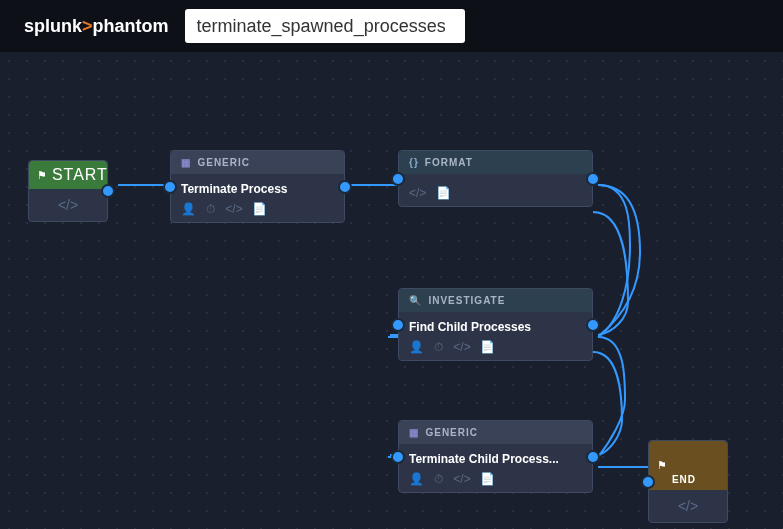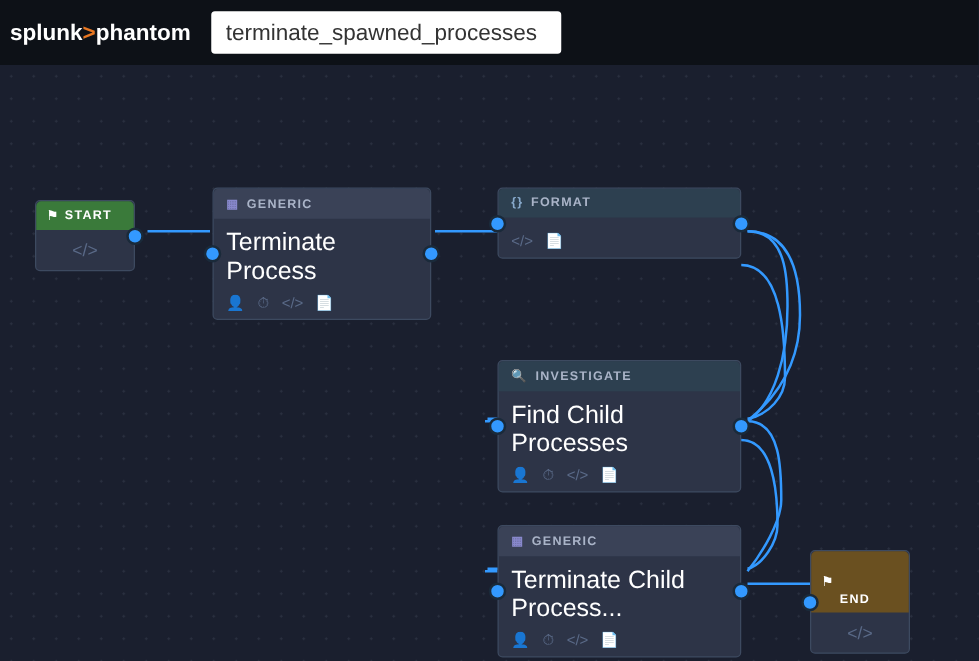--- a/index.html
+++ b/index.html
@@ -11,21 +11,21 @@
       overflow: hidden;
       position: relative;
     }
 
     
     .header {
       display: flex;
       align-items: center;
       background-color: #0d1117;
       height: 52px;
-      padding: 0 8px;
+      padding: 0 24px;
       gap: 16px;
       position: relative;
       z-index: 10;
     }
 
     .logo {
       color: #ffffff;
       font-size: 18px;
       font-weight: bold;
       white-space: nowrap;
@@ -92,22 +92,22 @@
       font-size: 10px;
       color: #7a8aaa;
     }
 
     .node-body {
       padding: 8px 10px 6px 10px;
     }
 
     .node-title {
       color: #ffffff;
-      font-size: 20px;
-      font-weight: 400;
+      font-size: 12px;
+      font-weight: 700;
       margin-bottom: 6px;
     }
 
     .node-icons {
       display: flex;
       gap: 10px;
       align-items: center;
       margin-top: 4px;
     }
 
@@ -158,22 +158,22 @@
       background: #3a7a3a;
       border-radius: 4px 4px 0 0;
       padding: 5px 8px;
       display: flex;
       align-items: center;
       gap: 5px;
     }
 
     .start-header-text {
       color: #ffffff;
-      font-size: 10px;
-      font-weight: bold;
+      font-size: 16px;
+      font-weight: normal;
       letter-spacing: 1px;
     }
 
     .start-flag {
       color: #ffffff;
       font-size: 11px;
     }
 
     .start-body {
       padding: 8px;

